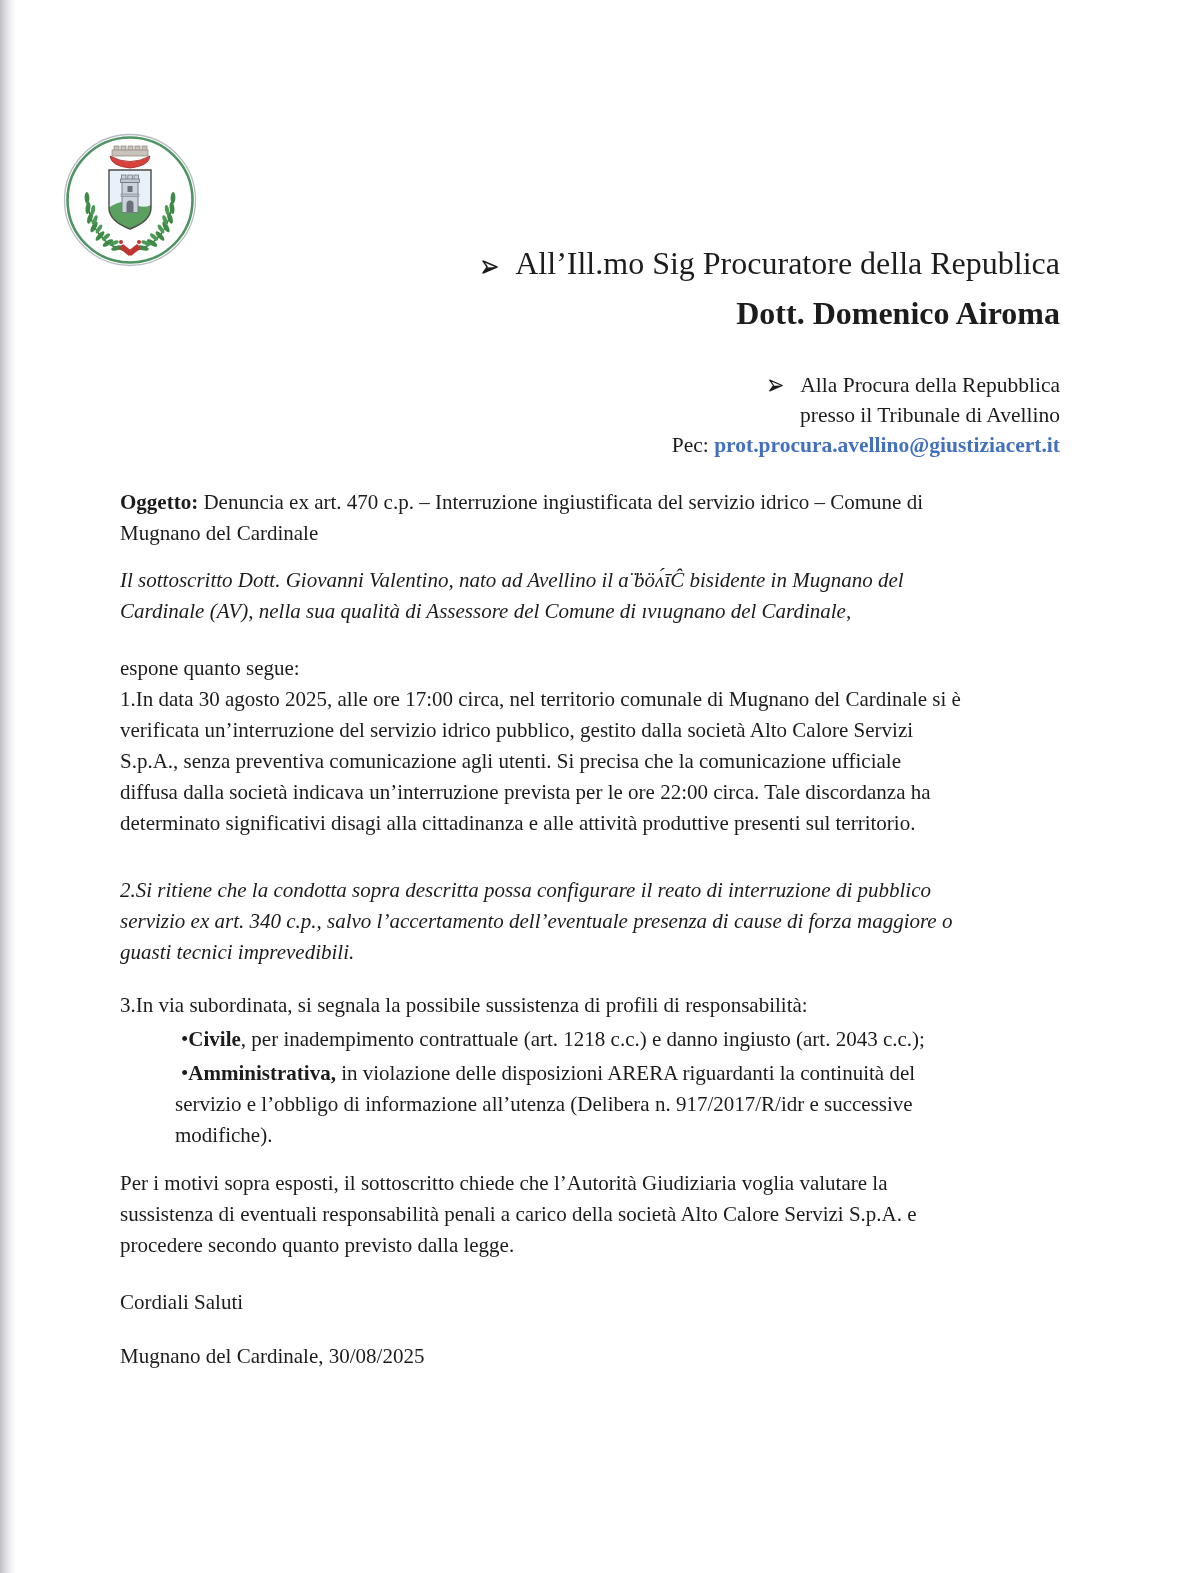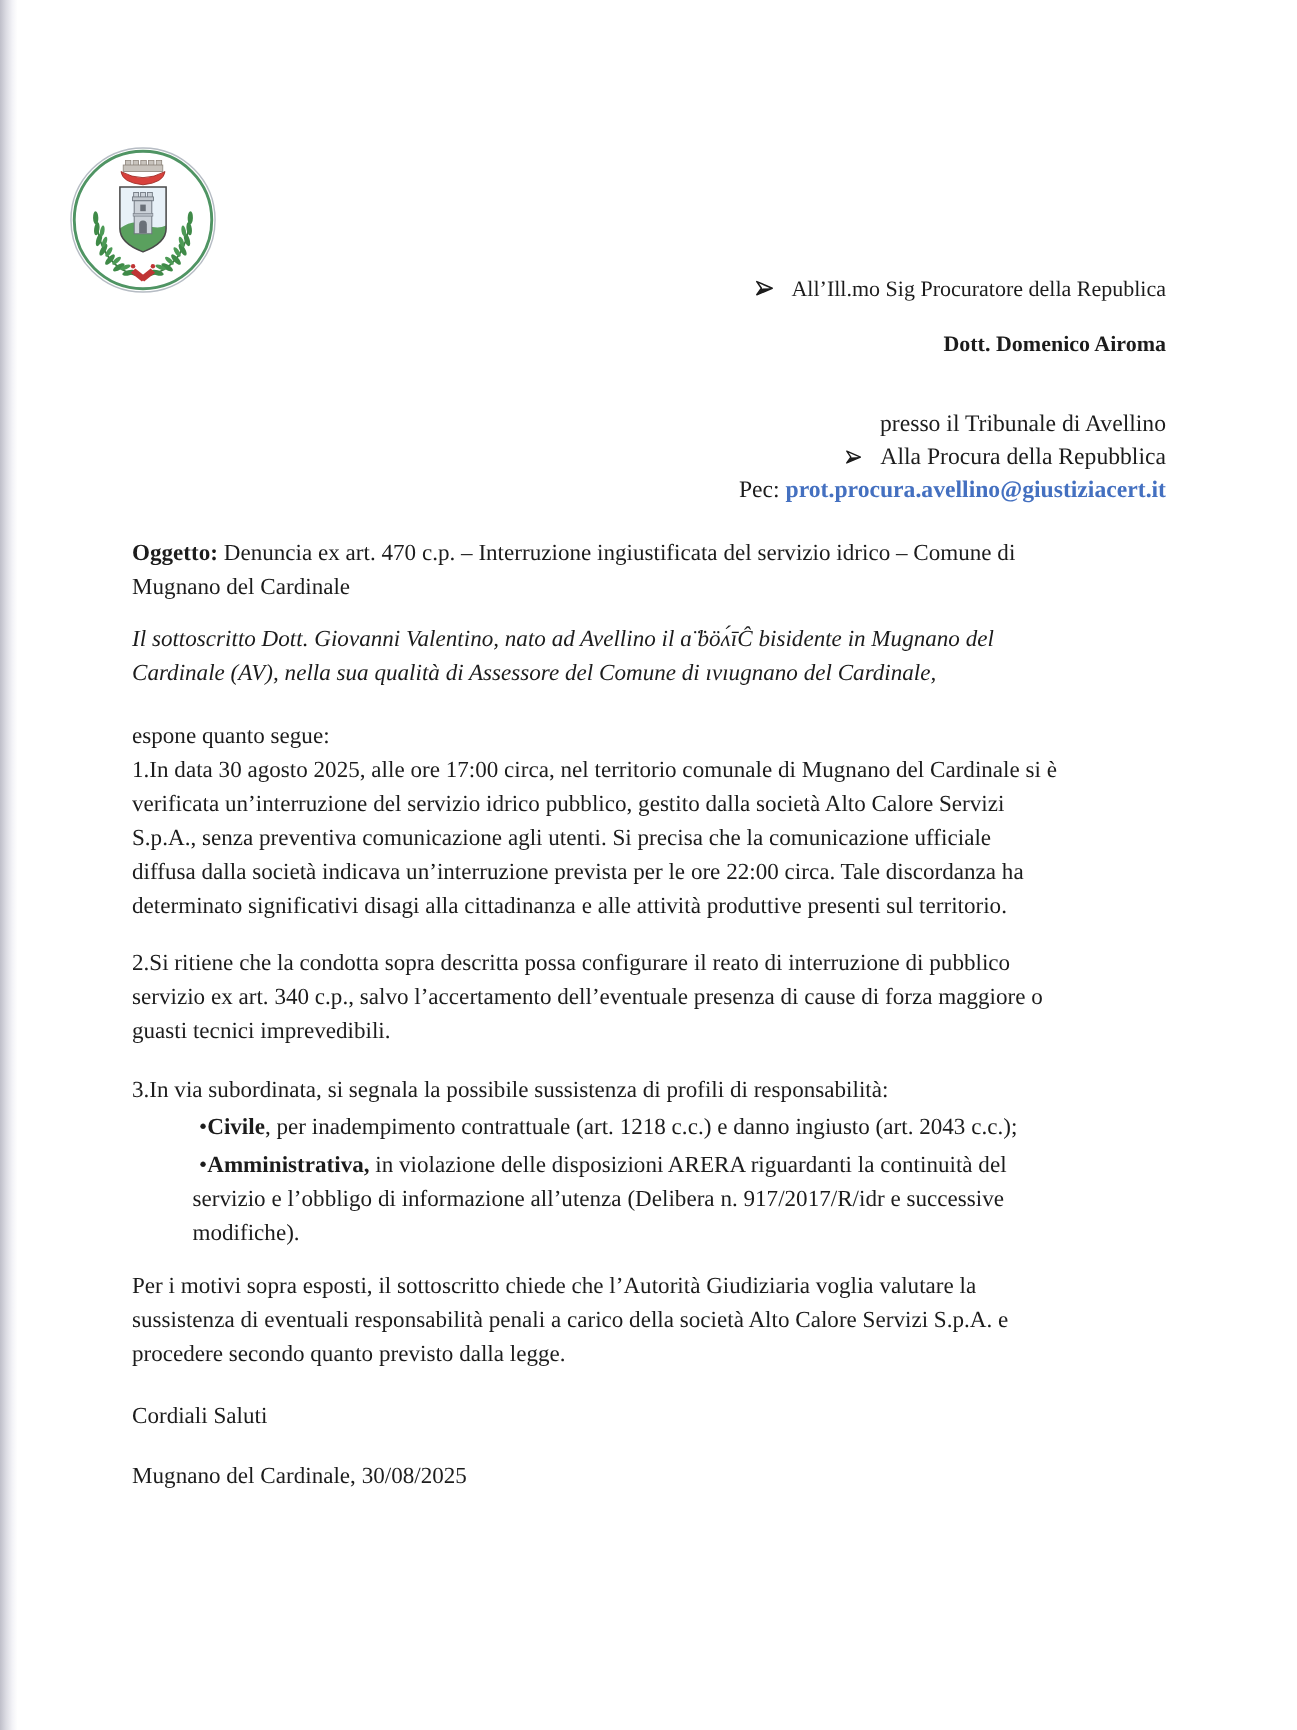--- a/index.html
+++ b/index.html
@@ -2,31 +2,31 @@
 <html><head>
 <meta charset="utf-8">
 <style>
   html,body{margin:0;padding:0;}
   body{width:1179px;height:1573px;background:#ffffff;font-family:"Liberation Serif","DejaVu Serif",serif;color:#1c1c1c;}
   .page{position:relative;width:1179px;height:1573px;background:#ffffff;overflow:hidden;}
   .edge-shadow{position:absolute;left:0;top:0;width:16px;height:100%;
     background:linear-gradient(90deg,#bfbfc9 0%,#dcdce3 35%,#f3f3f7 70%,#ffffff 100%);}
   .crest{position:absolute;left:60px;top:130px;width:140px;height:140px;}
   .content{position:absolute;left:120px;top:0;width:1010px;}
-  .addr1{padding-top:247px;text-align:right;font-size:20px;line-height:33px;padding-right:70px;}
+  .addr1{padding-top:247px;text-align:right;font-size:32px;line-height:33px;padding-right:70px;}
   .addr1 .name{font-weight:bold;margin-top:17px;}
   .addr2{margin-top:40px;text-align:right;font-size:21.5px;line-height:30px;padding-right:70px;}
   .pec-link{color:#4470c0;font-weight:bold;text-decoration:none;}
   .arrow-ic{display:inline-block;margin-right:16px;position:relative;top:1px;}
   .bodytext{font-size:21px;line-height:31px;white-space:pre-line;width:955px;}
   .para{margin:0;}
   .mt-ogg{margin-top:27px;}
   .mt-intro{margin-top:16px;font-style:italic;}
   .mt-espone{margin-top:26px;}
-  .mt-p2{margin-top:21px;}
+  .mt-p2{margin-top:36px;font-style:italic;}
   .mt-p3{margin-top:22px;}
   .mt-close{margin-top:17px;}
   .mt-salute{margin-top:26px;}
   .mt-date{margin-top:23px;}
   .bullet{margin:3px 0 0 0;margin-left:55px;text-indent:6px;width:880px;}
   .bullet:first-of-type{margin-top:3px;}
   .firma{margin-top:0;text-align:right;padding-right:72px;width:955px;box-sizing:border-box;}
   b{font-weight:bold;}
 </style>
 </head>
@@ -95,25 +95,25 @@
 
     <div class="addr1">
       <div><span class="arrow-ic"><svg width="18" height="16" viewBox="0 0 18 16">
               <polygon points="2,2 16,8 2,14 6.2,8" fill="#ffffff" stroke="#1c1c1c" stroke-width="1.4" stroke-linejoin="round"></polygon>
               <polygon points="2,14 16,8 6.2,8.4" fill="#1c1c1c"></polygon>
             </svg></span><span>All’Ill.mo Sig Procuratore della Republica</span></div>
       <div class="name">Dott. Domenico Airoma</div>
     </div>
 
     <div class="addr2">
-      <div>presso il Tribunale di Avellino</div>
       <div><span class="arrow-ic"><svg width="16" height="15" viewBox="0 0 18 16">
               <polygon points="2,2 16,8 2,14 6.2,8" fill="#ffffff" stroke="#1c1c1c" stroke-width="1.4" stroke-linejoin="round"></polygon>
               <polygon points="2,14 16,8 6.2,8.4" fill="#1c1c1c"></polygon>
             </svg></span><span>Alla Procura della Repubblica</span></div>
+      <div>presso il Tribunale di Avellino</div>
       <div><span>Pec: </span><a href="#" class="pec-link">prot.procura.avellino@giustiziacert.it</a></div>
     </div>
 
     <p class="para bodytext mt-ogg"><b>Oggetto:</b><span> Denuncia ex art. 470 c.p. – Interruzione ingiustificata del servizio idrico – Comune di
 Mugnano del Cardinale</span></p>
 
     <p class="para bodytext mt-intro">Il sottoscritto Dott. Giovanni Valentino, nato ad Avellino il ɑ̈  ḃöʌ́īĈ bisidente in Mugnano del
 Cardinale (AV), nella sua qualità di Assessore del Comune di ıvıugnano del Cardinale,</p>
 
     <p class="para bodytext mt-espone">espone quanto segue:

